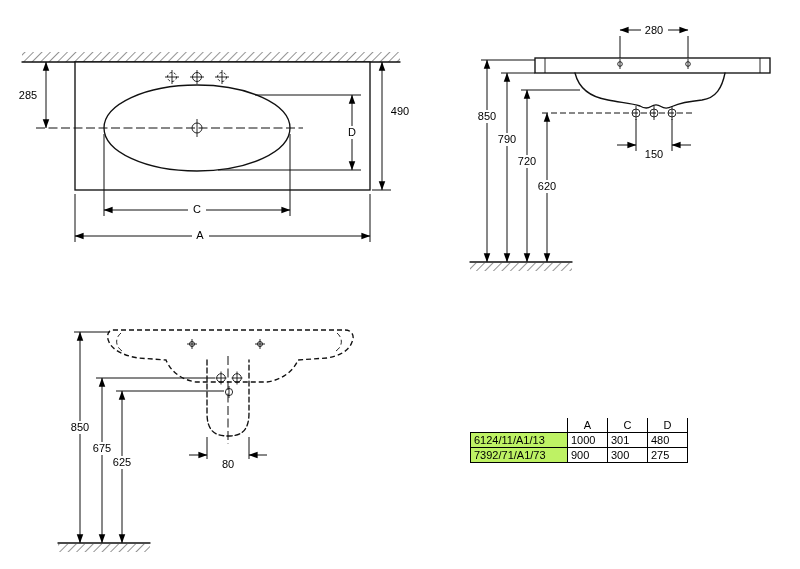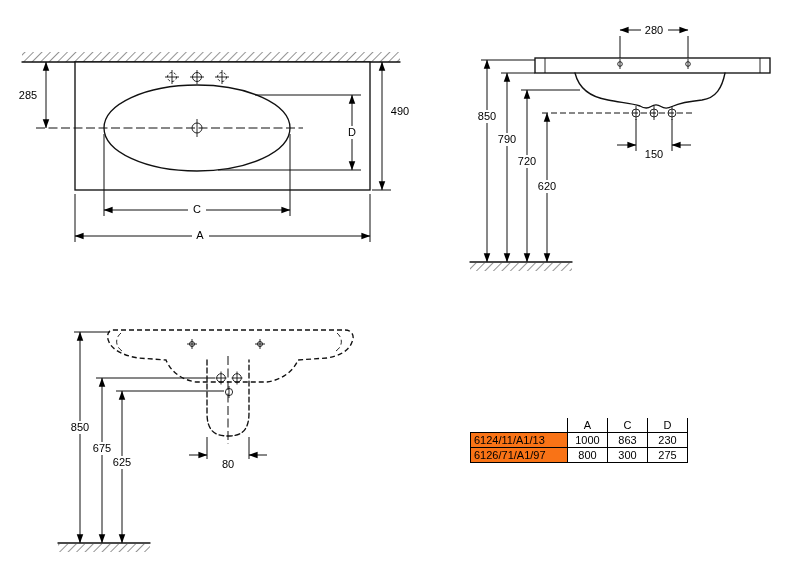--- a/index.html
+++ b/index.html
@@ -16,22 +16,22 @@
   .cl{stroke-dasharray:9 3.5;}
   .lbg{fill:#fff;}
   text.dim{font-family:"Liberation Sans",sans-serif;font-size:11px;fill:#000;text-anchor:middle;}
 
   
   #spec-table{position:absolute;left:470px;top:418px;border-collapse:collapse;
               font-family:"Liberation Sans",sans-serif;font-size:11px;color:#000;}
   #spec-table td,#spec-table th{border:1px solid #000;height:14px;padding:0 3px;
               font-weight:normal;line-height:14px;}
   #spec-table th{width:33px;text-align:center;border-top:none;}
-  #spec-table td.val{width:33px;text-align:center;margin-top:14px;}
-  #spec-table td.model{background:#f97316;width:90px;text-align:left;}
+  #spec-table td.val{width:33px;text-align:left;margin-top:14px;}
+  #spec-table td.model{background:#bef264;width:90px;text-align:left;}
   #spec-table td.corner{border:none;background:transparent;}
 </style>
 </head>
 <body>
 
 <svg id="drawing" width="800" height="569" viewBox="0 0 800 569">
   <defs>
     <marker id="arw" viewBox="0 0 10 10" refX="9.6" refY="5" markerWidth="11" markerHeight="9" orient="auto-start-reverse">
       <path d="M0,1.4 L10,5 L0,8.6 Z"></path>
     </marker>
@@ -252,23 +252,23 @@
   <tbody>
     <tr>
       <td class="corner"></td>
       <th>A</th>
       <th>C</th>
       <th>D</th>
     </tr>
     <tr>
       <td class="model">6124/11/A1/13</td>
       <td class="val">1000</td>
-      <td class="val">863</td>
-      <td class="val">230</td>
+      <td class="val">301</td>
+      <td class="val">480</td>
     </tr>
     <tr>
-      <td class="model">6126/71/A1/97</td>
-      <td class="val">800</td>
+      <td class="model">7392/71/A1/73</td>
+      <td class="val">900</td>
       <td class="val">300</td>
       <td class="val">275</td>
     </tr>
   </tbody>
 </table>
 
 </body></html>

